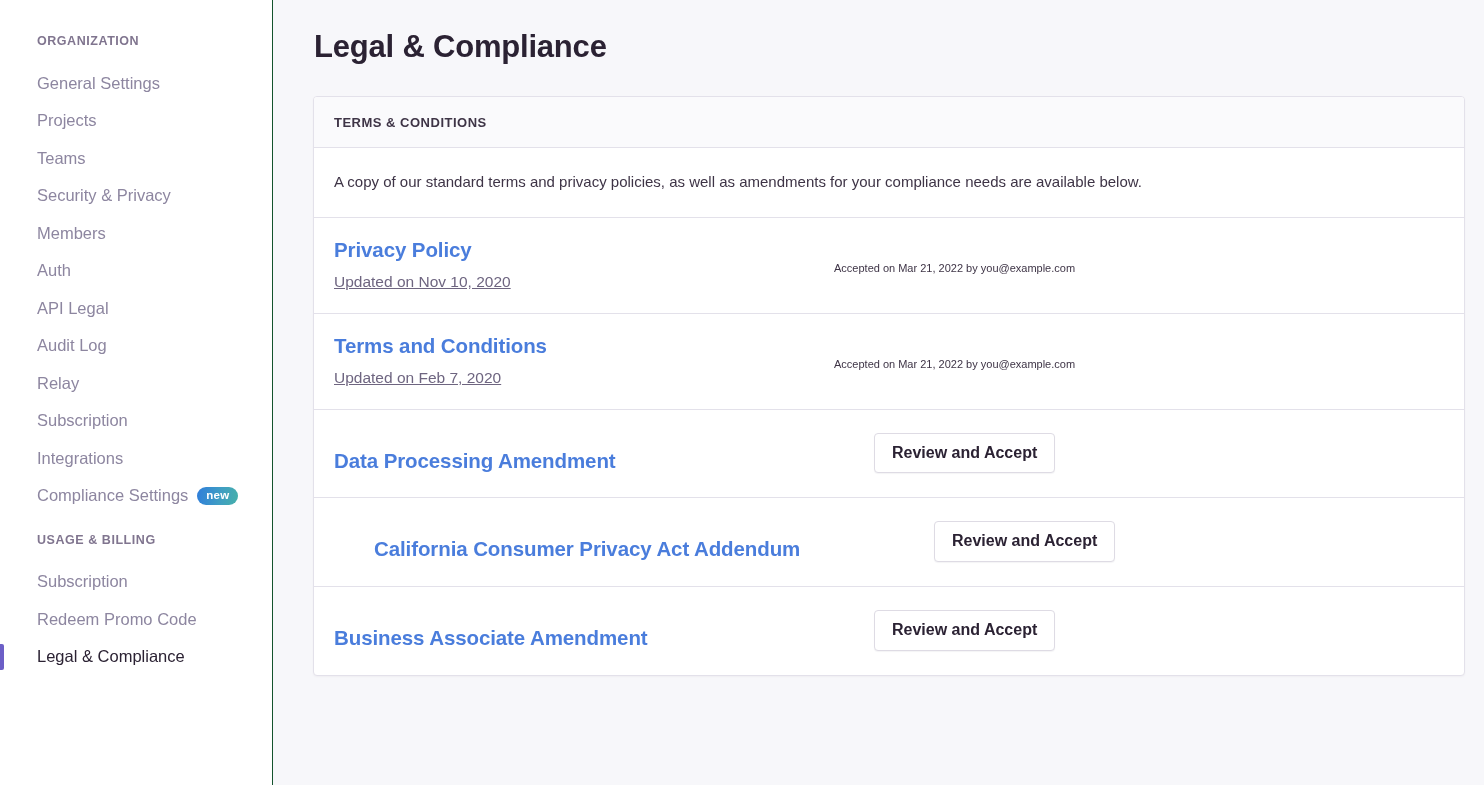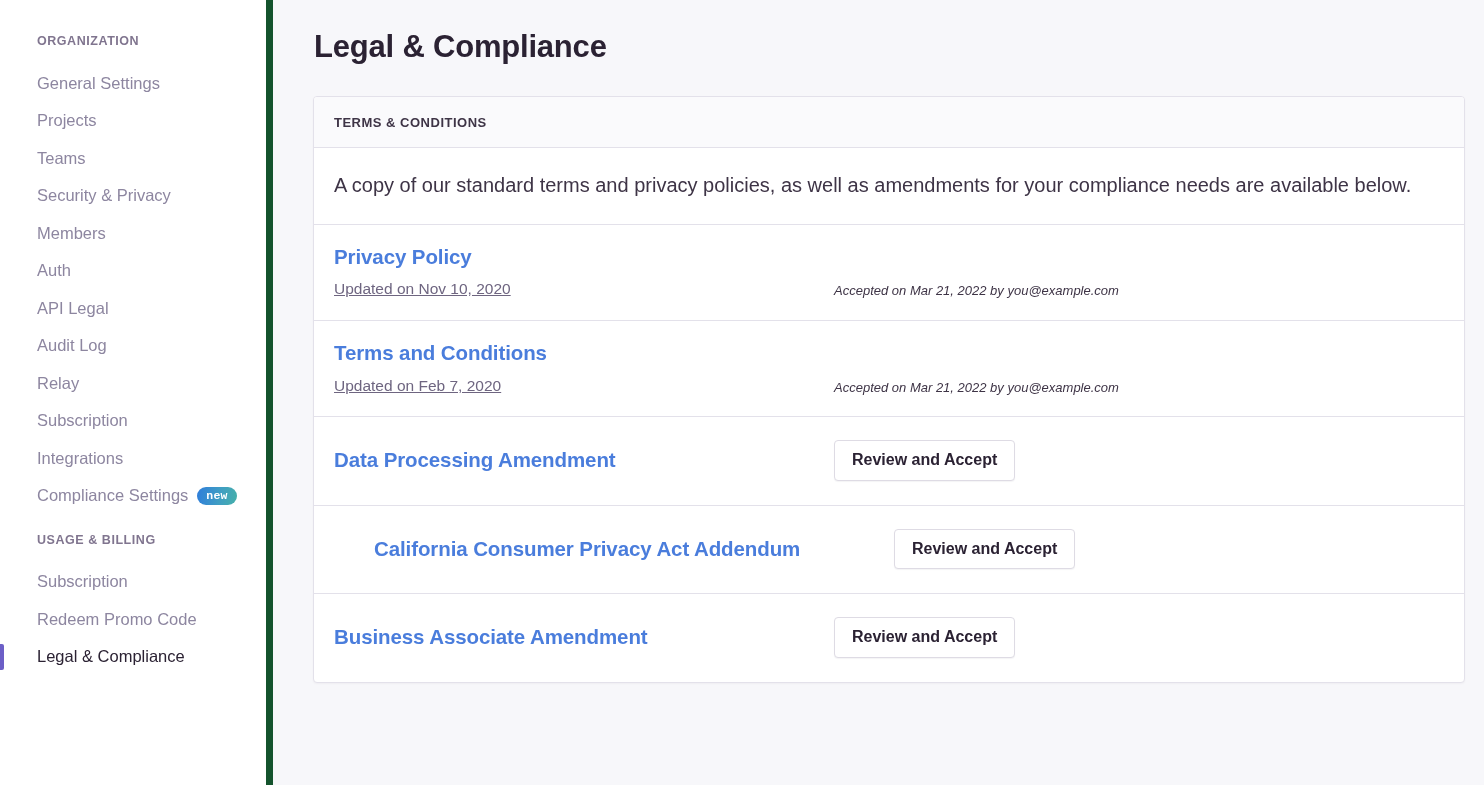--- a/index.html
+++ b/index.html
@@ -18,21 +18,21 @@
     background: #ffffff;
   }
 
   
   #sidebar {
     position: relative;
     width: 273px;
     min-width: 273px;
     height: 785px;
     background: #ffffff;
-    border-right: 7px solid #14532d;
+    border-right: 1px solid #14532d;
     padding: 0;
   }
   .nav-section { margin: 0; }
   .section-head {
     font-size: 12.5px;
     font-weight: bold;
     letter-spacing: 0.55px;
     color: #80758f;
     text-transform: uppercase;
     padding: 0 0 0 37px;
@@ -65,21 +65,20 @@
     font-size: 11.5px;
     font-weight: bold;
     color: #ffffff;
     background: linear-gradient(100deg, #2f7ddb 0%, #3f9dc4 55%, #46b0a9 100%);
     border-radius: 11px;
     padding: 2.5px 9px 3.5px 9px;
     line-height: 1;
     letter-spacing: 0.2px;
     position: relative;
     top: 0px;
-    font-family: Liberation Mono, monospace;
   }
 
   
   #main {
     flex: 1 1 auto;
     height: 785px;
     background: #f7f7fa;
     padding: 28px 19px 0 40px;
     overflow: hidden;
   }
@@ -107,34 +106,34 @@
     padding: 18px 20px 17px 20px;
     font-size: 13px;
     font-weight: bold;
     letter-spacing: 0.5px;
     text-transform: uppercase;
     color: #3e3446;
   }
   .card-intro {
     padding: 23px 20px 24px 20px;
     border-bottom: 1px solid #e3e1ea;
-    font-size: 20px;
+    font-size: 15px;
     color: #3e3446;
     line-height: 1.45;
   }
 
   .doc-row {
     display: flex;
-    align-items: flex-end;
+    align-items: center;
     border-bottom: 1px solid #e3e1ea;
     padding: 20px 20px 21px 20px;
     min-height: 78px;
   }
   .doc-row:last-child { border-bottom: none; }
-  .doc-row.has-button { align-items: center; padding-top: 23px; padding-bottom: 24px; }
+  .doc-row.has-button { align-items: flex-end; padding-top: 23px; padding-bottom: 24px; }
 
   .doc-left { width: 500px; flex: 0 0 500px; }
   .doc-left.wide { width: 520px; flex: 0 0 520px; margin-left: 40px; }
   .doc-link {
     display: inline-block;
     font-size: 20.5px;
     font-weight: bold;
     color: #4a7ddc;
     text-decoration: none;
     line-height: 1.2;
@@ -147,26 +146,25 @@
     color: #6e6580;
     line-height: 1.2;
     text-decoration: underline;
   }
   .doc-right {
     flex: 1 1 auto;
     display: flex;
     align-items: center;
     padding-top: 7px;
   }
-  .doc-row.has-button .doc-right { padding-top: 0; }
+  .doc-row.has-button .doc-right { padding-top: 0; margin-left: 40px; }
   .accepted-text {
-    font-size: 13px;
+    font-size: 11px;
     color: #3e3446;
     line-height: 1.2;
-    font-style: italic;
   }
   .btn-review {
     background: #ffffff;
     border: 1px solid #dedbe4;
     border-radius: 4px;
     box-shadow: 0 1px 1px rgba(43,34,51,0.05);
     padding: 10px 17px 11px 17px;
     font-family: "Liberation Sans", "DejaVu Sans", sans-serif;
     font-size: 16px;
     font-weight: bold;

